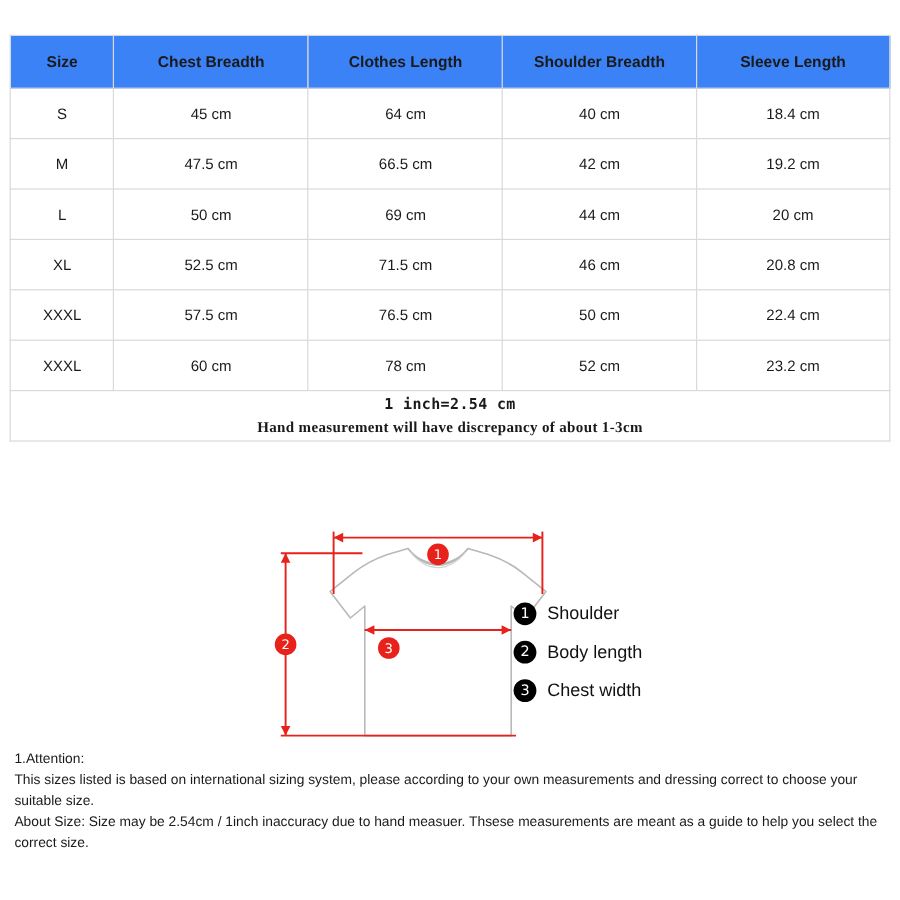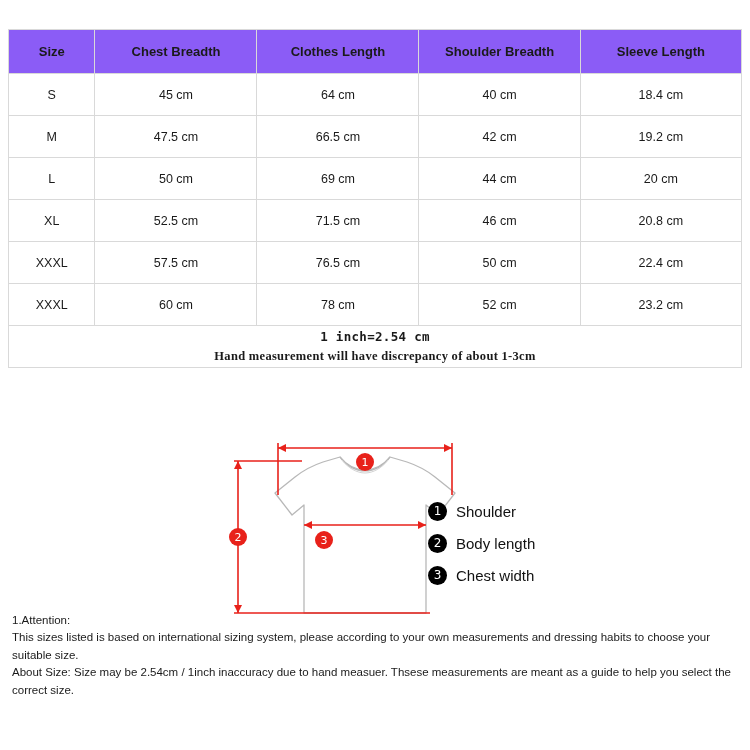--- a/index.html
+++ b/index.html
@@ -37,21 +37,21 @@
   table.size-table td {
     border: 1px solid #d9d9d9;
     text-align: center;
     font-size: 12.5px;
     color: #1a1a1a;
     height: 41px;
     padding: 0 2px;
     vertical-align: middle;
   }
   table.size-table thead th {
-    background: #8b5cf6;
+    background: #3b82f6;
     font-weight: bold;
     font-size: 13px;
     height: 43px;
   }
   table.size-table col.c0 { width: 11.8%; }
   table.size-table col.c1 { width: 22.1%; }
   table.size-table col.c2 { width: 22.1%; }
   table.size-table col.c3 { width: 22.0%; }
   table.size-table col.c4 { width: 22.0%; }
 
@@ -114,21 +114,21 @@
     left: 12px;
     top: 612px;
     width: 726px;
     font-size: 11.5px;
     line-height: 1.52;
     color: #1a1a1a;
   }
   .notes .heading {
     margin-top: 8px;
   }
-  .notes .heading:first-child { margin-top: 0; }
+  .notes .heading:first-child { margin-top: 13px; }
   .notes p { margin: 0; }
 </style>
 </head>
 <body>
 
 <div class="page">
 
   <div class="table-wrap">
     <table class="size-table">
       <colgroup>
@@ -249,19 +249,19 @@
       <span class="legend-label">Body length</span>
     </div>
     <div class="legend-row">
       <span class="legend-num">3</span>
       <span class="legend-label">Chest width</span>
     </div>
   </div>
 
   <div class="notes">
     <p class="heading">1.Attention:</p>
-    <p>This sizes listed is based on international sizing system, please according to your own measurements and dressing habits to choose your suitable size.</p>
+    <p>This sizes listed is based on international sizing system, please according to your own measurements and dressing correct to choose your suitable size.</p>
 
     <p>About Size: Size may be 2.54cm / 1inch inaccuracy due to hand measuer. Thsese measurements are meant as a guide to help you select the correct size.</p>
 
   </div>
 
 </div>
 
 </body></html>

